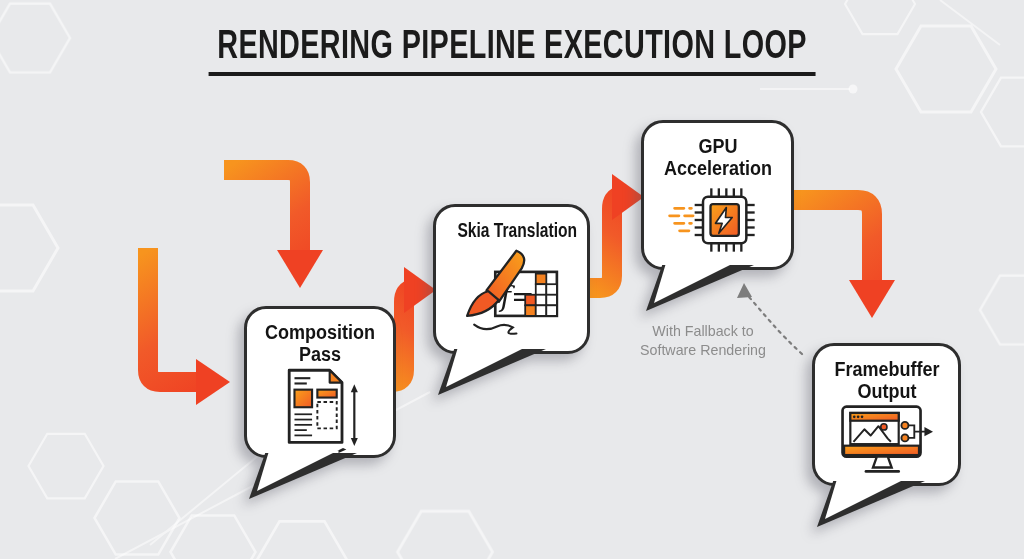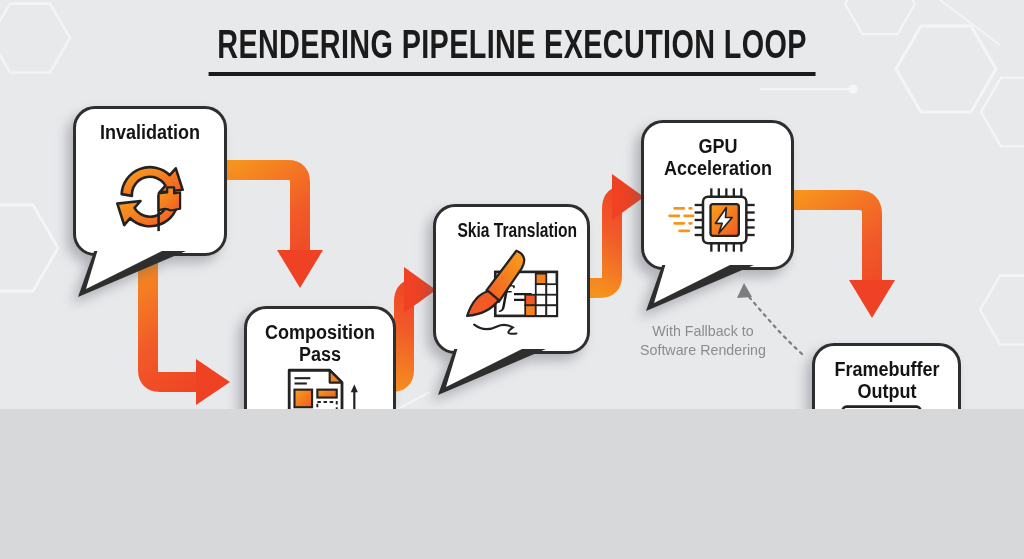--- a/index.html
+++ b/index.html
@@ -1,17 +1,17 @@
 <!DOCTYPE html>
 <html><head>
 <meta charset="utf-8">
 <style>
   html,body{margin:0;padding:0;background:#d7d8da;}
   .stage{
-    position:relative;width:1024px;height:409px;overflow:hidden;
+    position:relative;width:1024px;height:559px;overflow:hidden;
     background:#e8e9eb;
     font-family:"Liberation Sans", sans-serif;
   }
   
   .bg-deco{position:absolute;inset:0;z-index:0;}
   
   .title{
     position:absolute;top:22px;left:50%;
     transform:translateX(-50%) scaleX(.72);
     font-size:40px;font-weight:bold;letter-spacing:.5px;
@@ -124,41 +124,20 @@
     <g>
       <path d="M586,288 L600,288 Q612,288 612,276 L612,209 Q612,197 620,197" fill="none" stroke="url(#g4)" stroke-width="20"></path>
       <polygon points="612,174 612,220 644,197" fill="#EF4123"></polygon>
     </g>
     <g>
       <path d="M790,200 L858,200 Q872,200 872,214 L872,282" fill="none" stroke="url(#g5)" stroke-width="20"></path>
       <polygon points="849,280 895,280 872,318" fill="#EF4123"></polygon>
     </g>
   </svg>
 
-  <div class="bubble-wrap" style="left:73px;top:106px;width:154px;height:150px;">
-    <div class="bubble">
-      <div class="tail-b"></div>
-      <div class="tail-w"></div>
-      <div class="bubble-title">Invalidation</div>
-      <div class="bubble-icon">
-        <svg width="96" height="86" viewBox="0 0 100 100">
-          <defs>
-              <linearGradient id="io1" x1="0" y1="0" x2="1" y2="1">
-            <stop offset="0" stop-color="#F9A11B"></stop>
-                <stop offset="1" stop-color="#F15A24"></stop>
-              </linearGradient>
-            </defs>
-          <path d="M17,49 A33,33 0 0 1 73,27 L80,19 L88,44 L61,47 L68,39 A21,21 0 0 0 29,51 Z" fill="url(#io1)" stroke="#222" stroke-width="3" stroke-linejoin="round"></path>
-          <path d="M83,55 A33,33 0 0 1 27,77 L20,85 L12,60 L39,57 L32,65 A21,21 0 0 0 71,53 Z" fill="url(#io1)" stroke="#222" stroke-width="3" stroke-linejoin="round"></path>
-          <line x1="60" y1="50" x2="60" y2="92" stroke="#222" stroke-width="3"></line>
-          <path d="M60,48 L60,68 Q68,64 74,68 L85,66 L85,47 L78,48 L78,41 L70,41 L70,47 Z" fill="url(#io1)" stroke="#222" stroke-width="2.6" stroke-linejoin="round"></path>
-        </svg>
-      </div>
-    </div>
-  </div>
 
   <div class="bubble-wrap" style="left:244px;top:306px;width:152px;height:152px;">
     <div class="bubble">
       <div class="tail-b"></div>
       <div class="tail-w"></div>
       <div class="bubble-title">Composition Pass</div>
       <div class="bubble-icon">
         <svg width="100" height="88" viewBox="0 0 110 100">
           <defs>
               <linearGradient id="io2" x1="0" y1="0" x2="1" y2="1">

